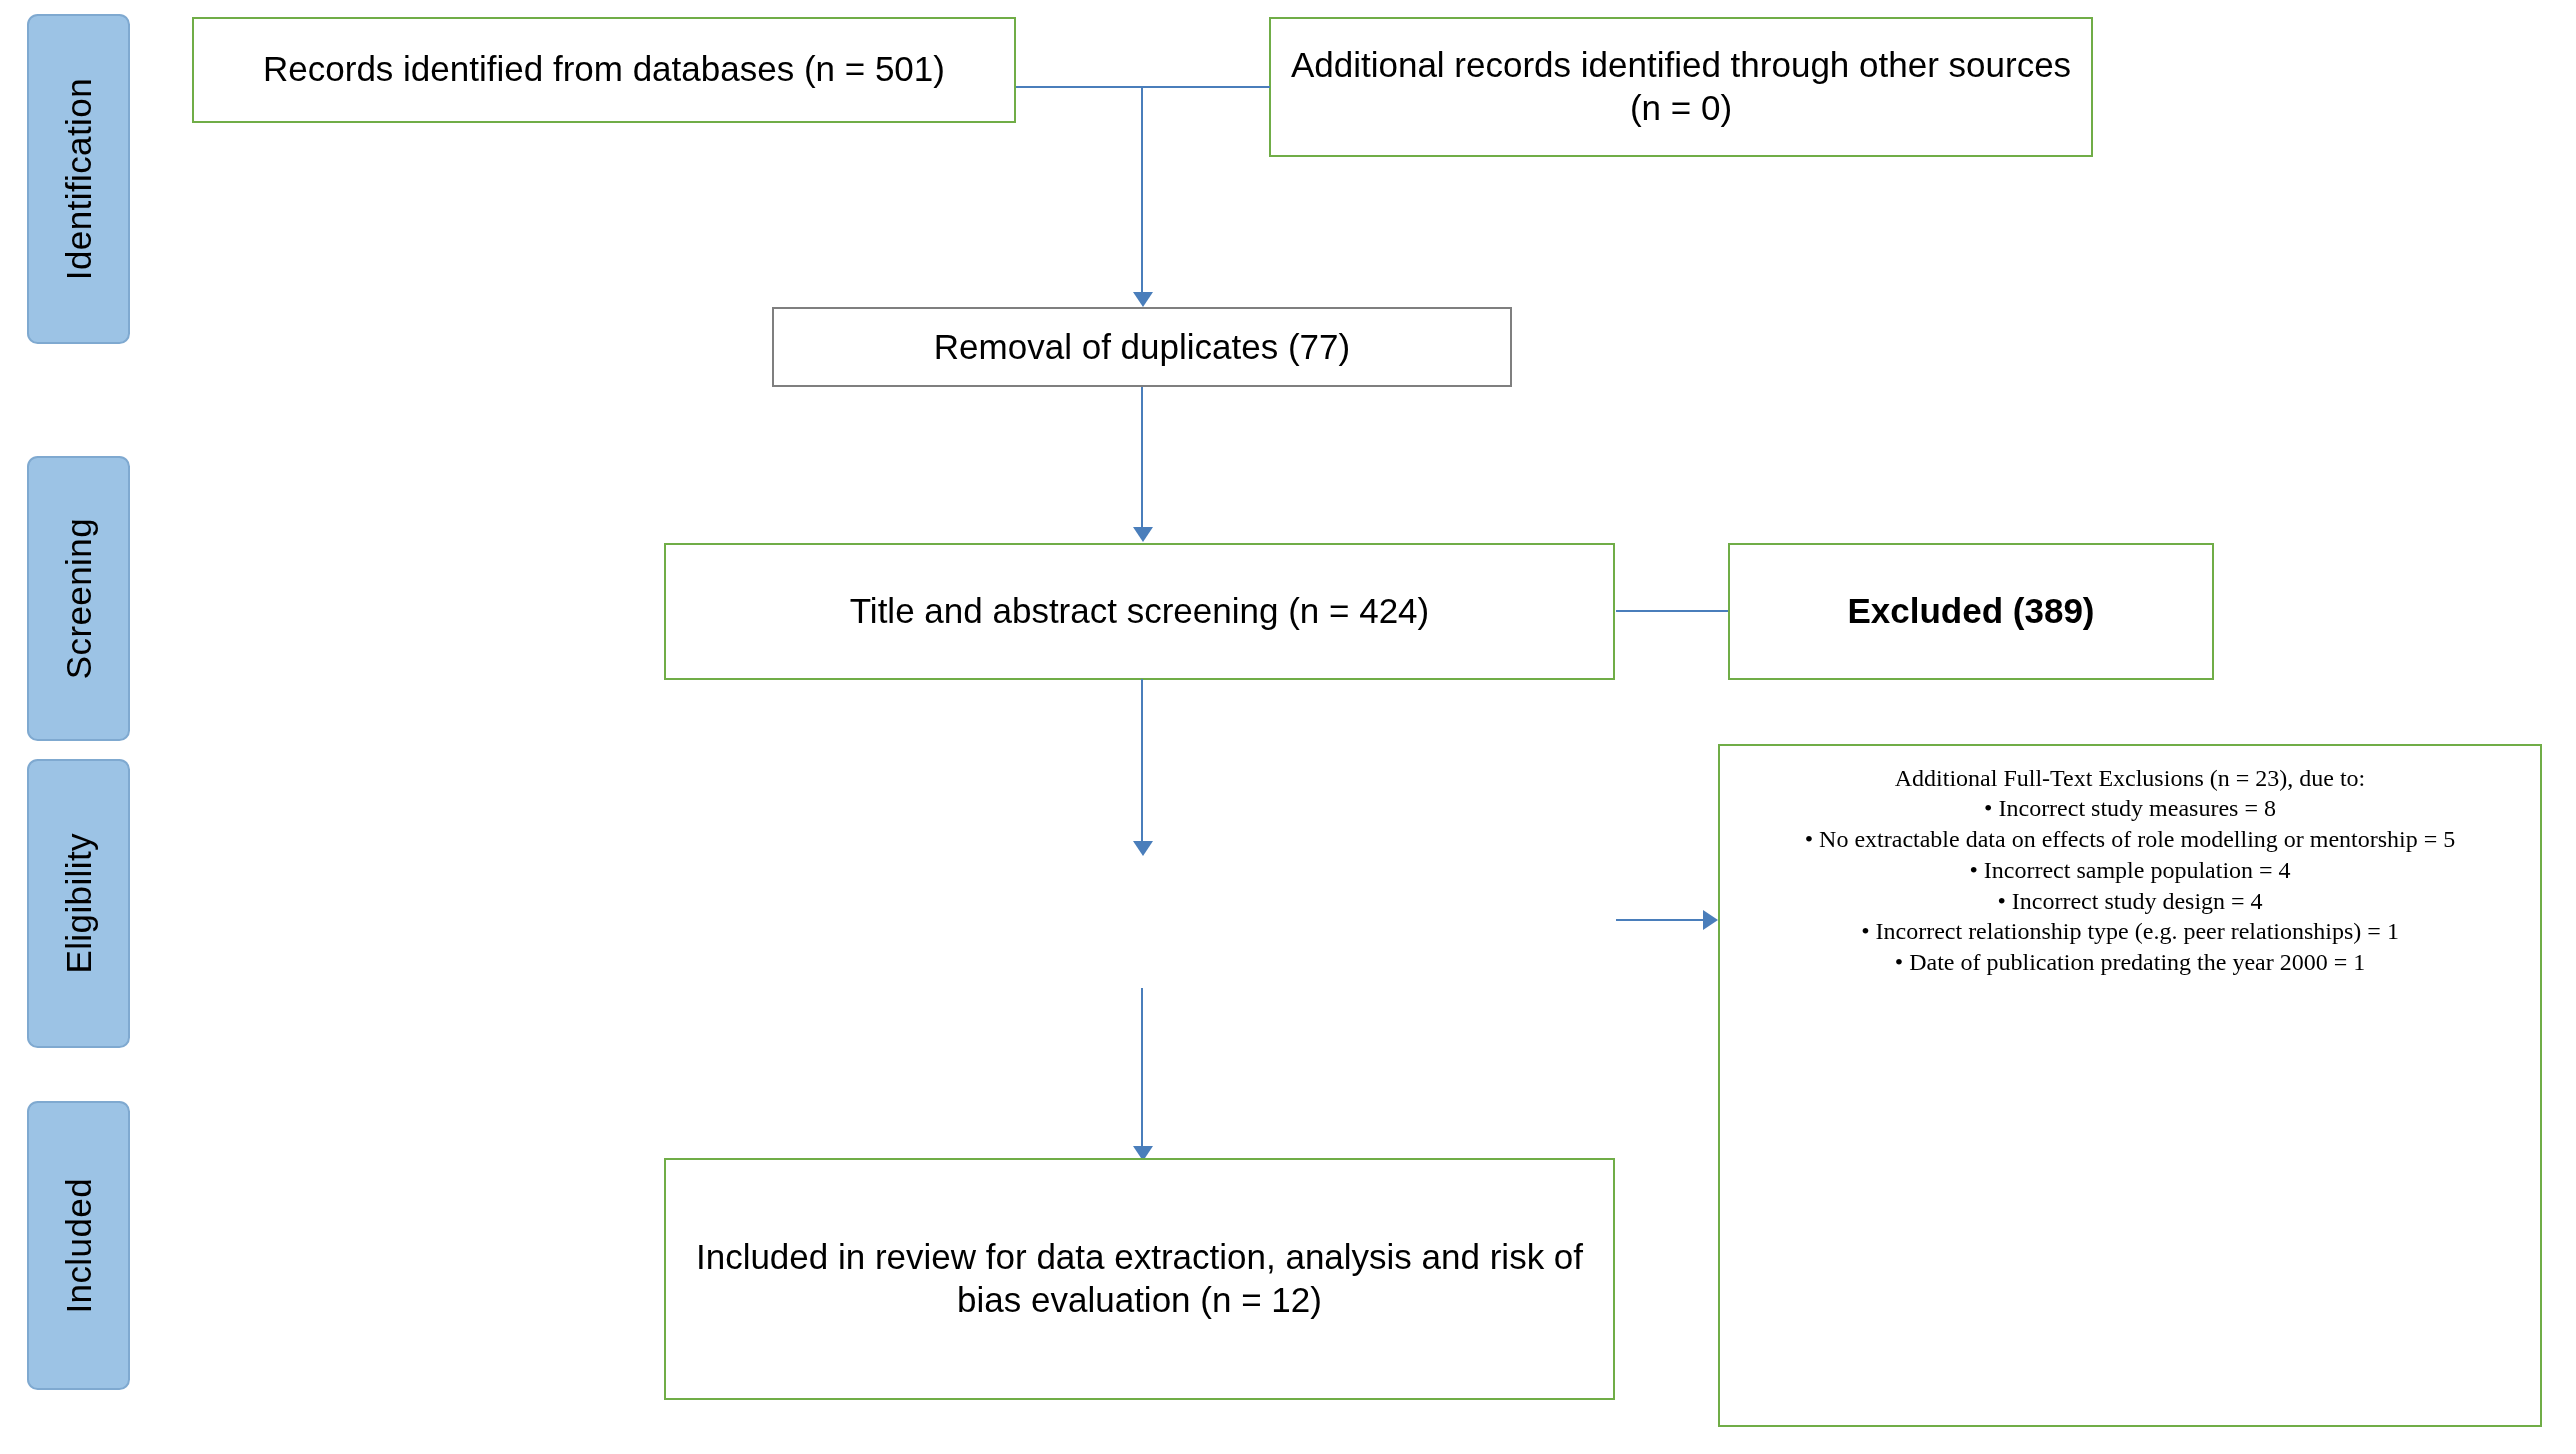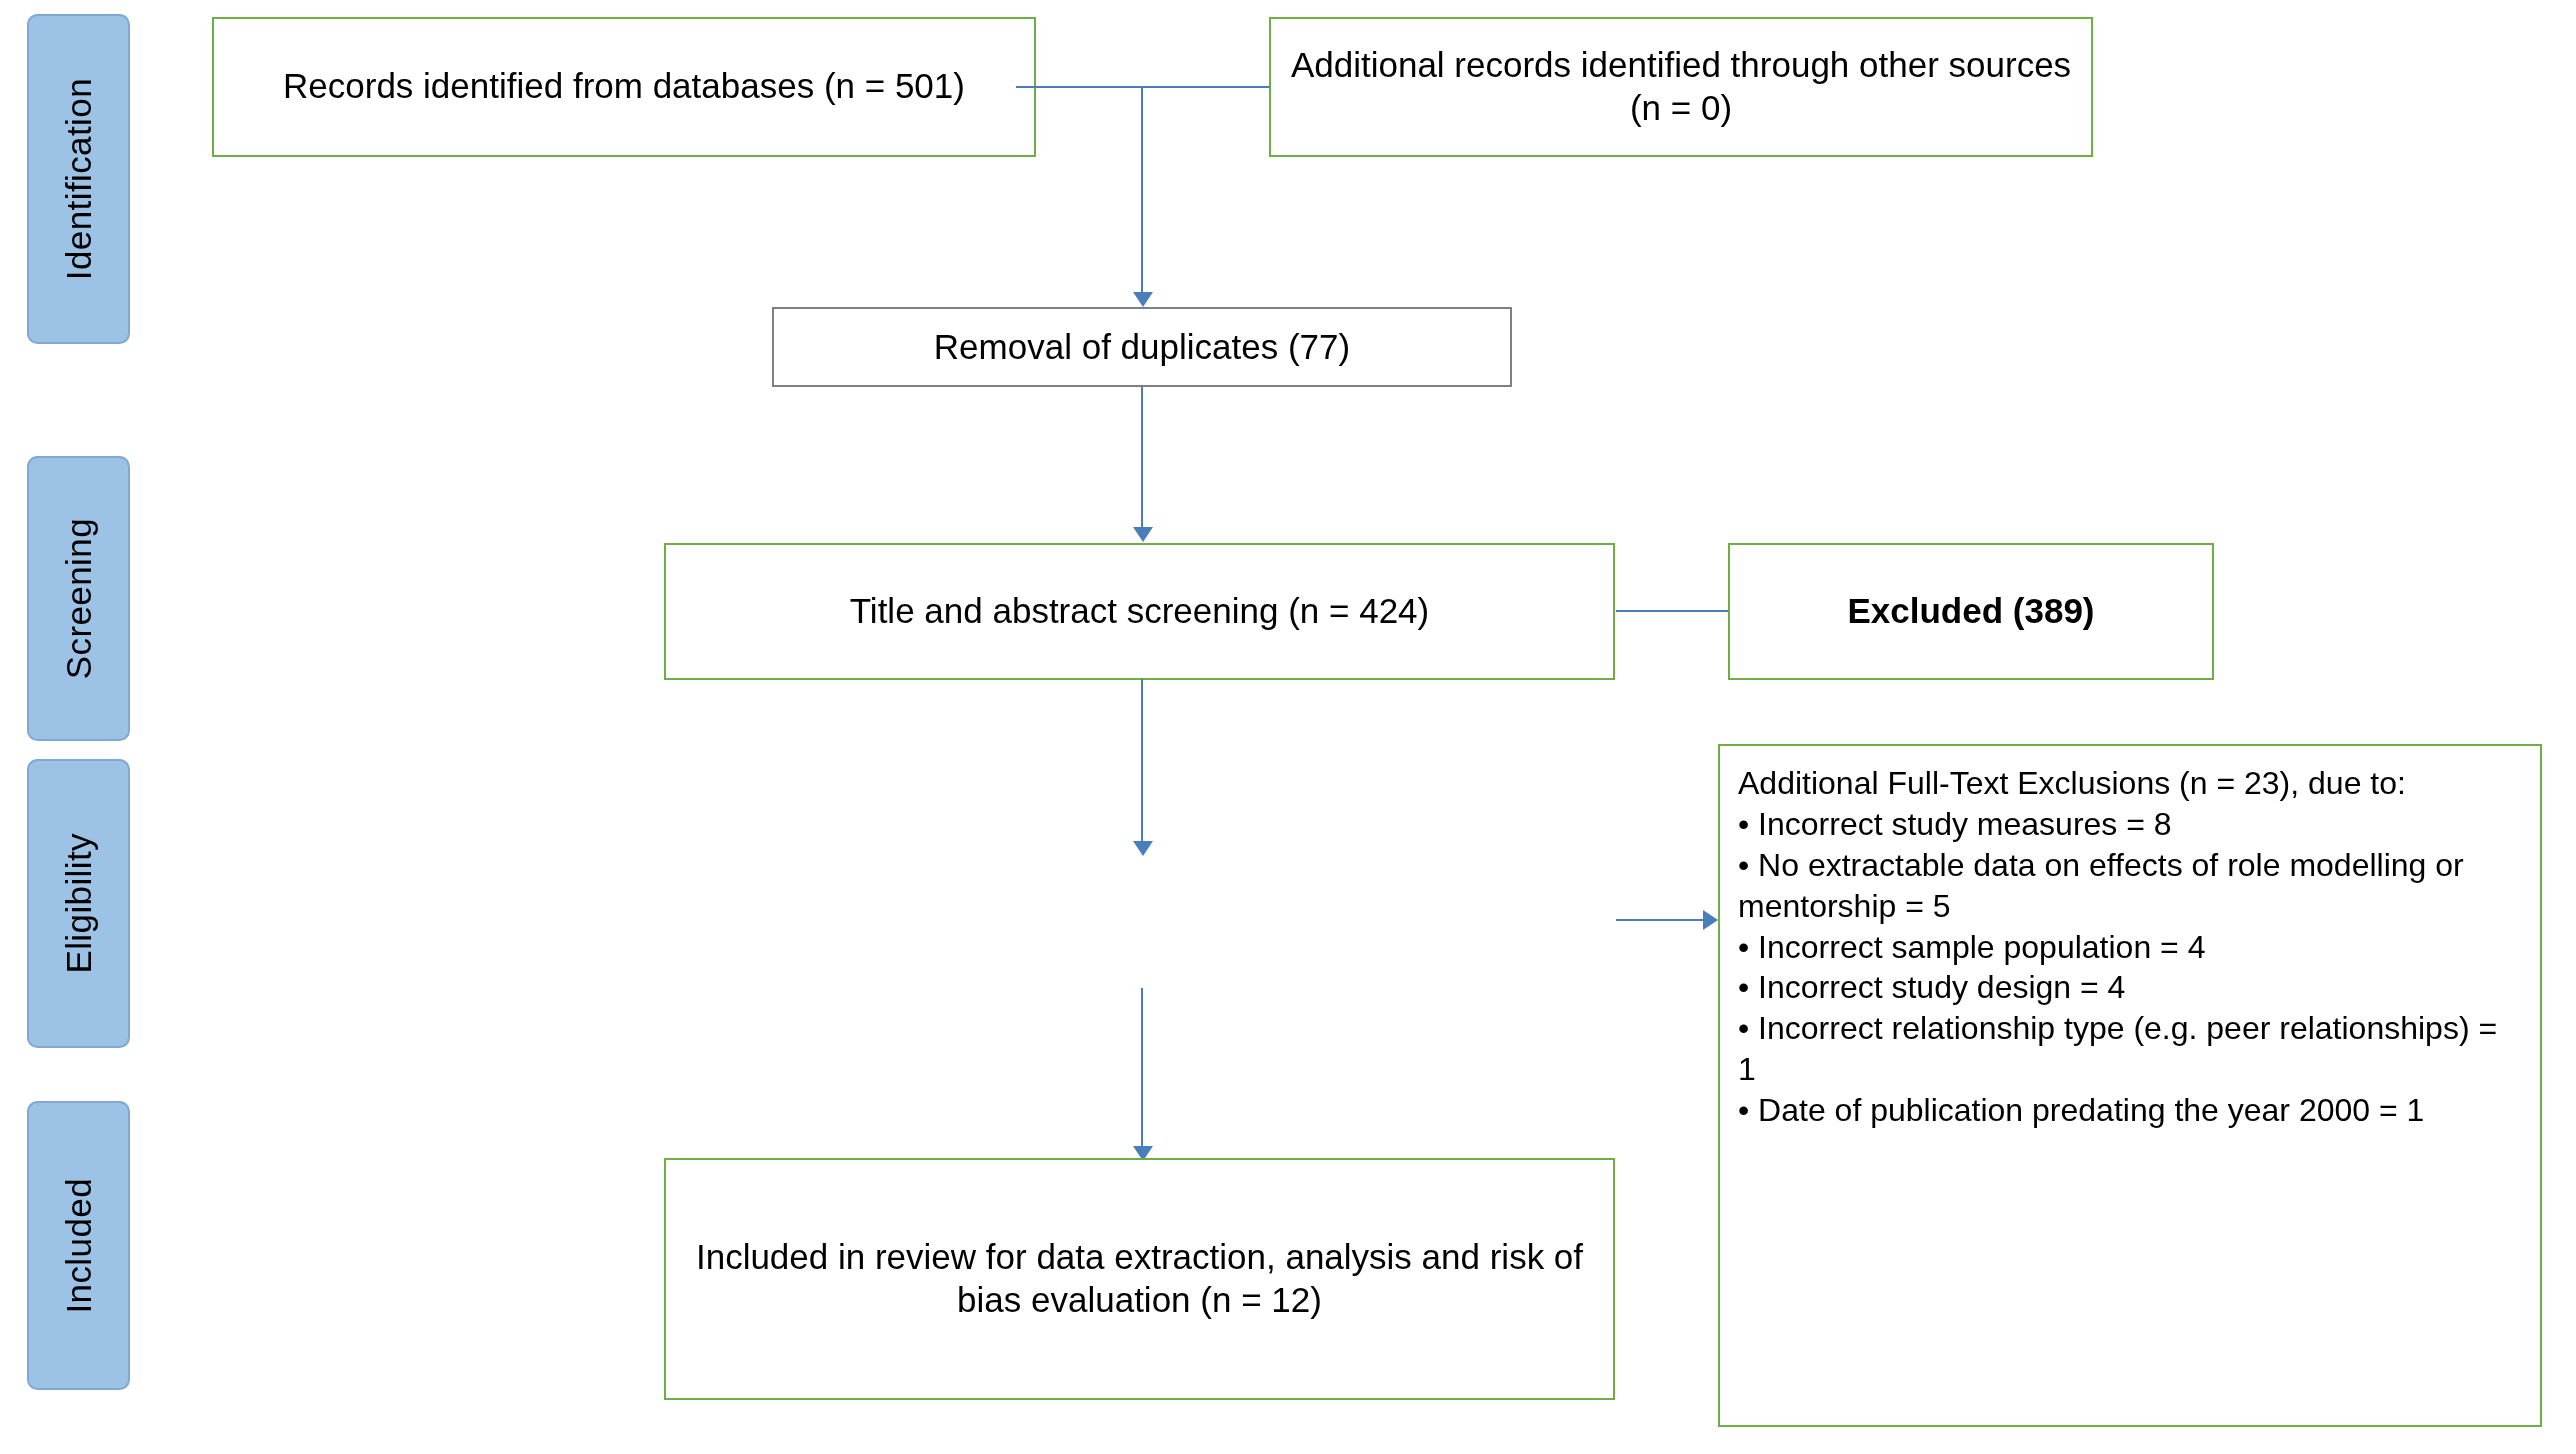--- a/index.html
+++ b/index.html
@@ -53,24 +53,25 @@
   .box .txt {
     font-size: 35px;
     line-height: 1.22;
     color: #000;
   }
   .box.exclusions {
     align-items: flex-start;
     padding: 16.7px 18px;
   }
   .box.exclusions .txt {
-    font-size: 32px;
+    font-size: 24px;
     line-height: 1.28;
     width: 100%;
-    text-align: left;
+    text-align: center;
+    font-family: Liberation Serif, serif;
   }
   .box.exclusions .txt .line { display: block; }
   
   .vline, .hline {
     position: absolute;
     background: #4A7EBB;
   }
   .vline { width: 2.3px; }
   .hline { height: 2.3px; }
   .arrow-down {
@@ -102,21 +103,21 @@
   </div>
 
   <div class="stage" style="left:27px; top:759px; width:99px; height:285px;">
     <span>Eligibility</span>
   </div>
 
   <div class="stage" style="left:27px; top:1101px; width:99px; height:285px;">
     <span>Included</span>
   </div>
 
-  <div class="box" style="left:192px; top:16.7px; width:824px; height:140px;margin-left:20px;">
+  <div class="box" style="left:192px; top:16.7px; width:824px; height:106px;">
     <div class="txt">Records identified from databases (n = 501)</div>
   </div>
 
   <div class="box" style="left:1269px; top:16.7px; width:824px; height:140px;">
     <div class="txt">Additional records identified through other sources (n = 0)</div>
   </div>
 
   <div class="hline" style="left:1016px; top:86px; width:254px;"></div>
   <div class="vline" style="left:1141px; top:86px; height:211px;"></div>
   <div class="arrow-down" style="left:1133px; top:292px;"></div>

